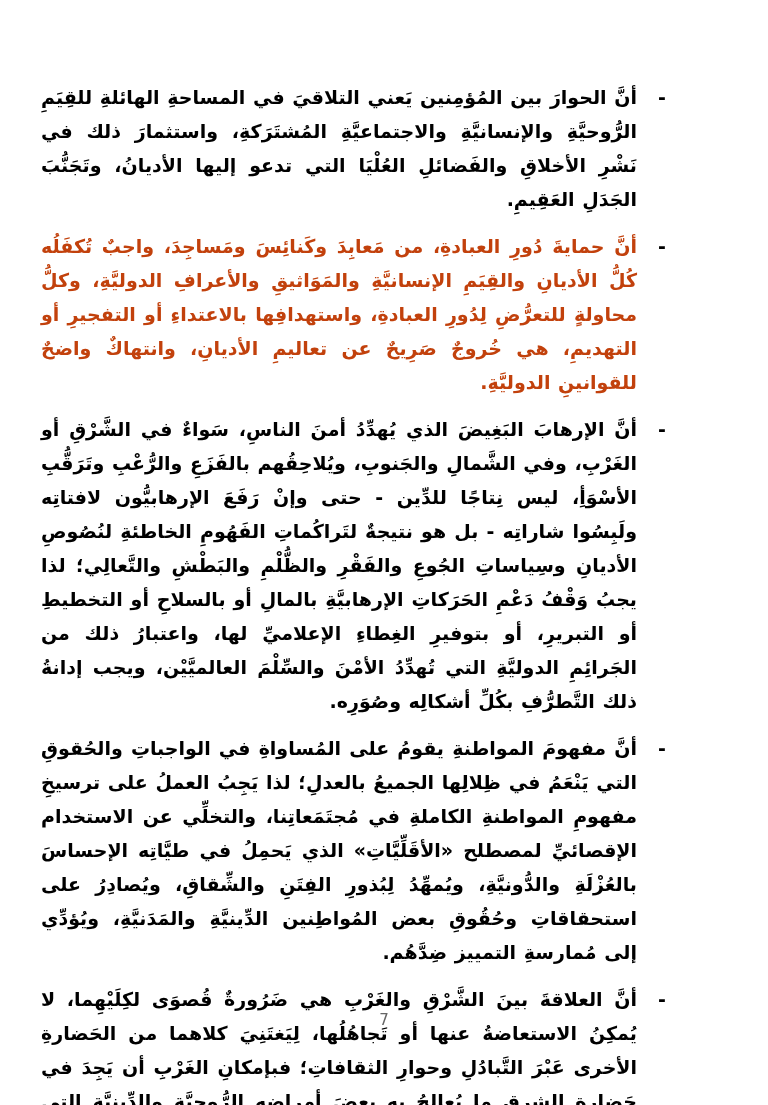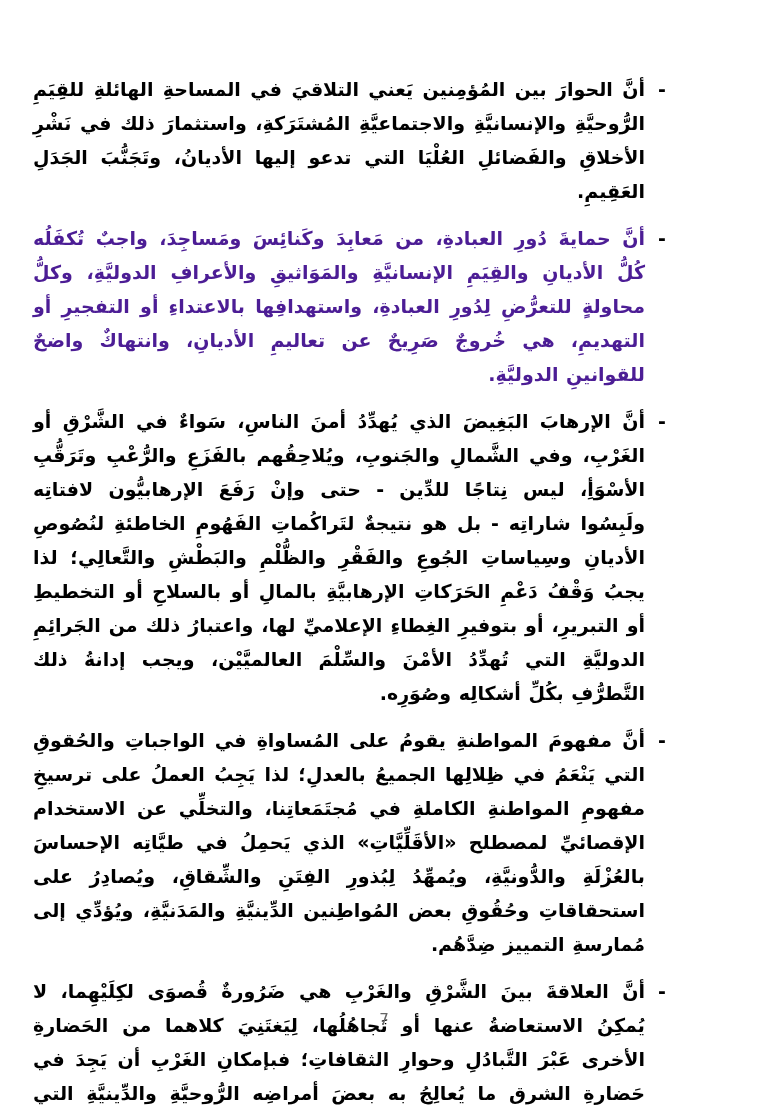--- a/index.html
+++ b/index.html
@@ -29,21 +29,21 @@
   .dash {
     position: absolute;
     right: -21px;
     top: 0;
     font-weight: bold;
     font-size: 19px;
     line-height: 34px;
     color: #000;
   }
   .para {
-    margin: 0;
+    margin: 8px;
     font-weight: bold;
     font-size: 19px;
     line-height: 34px;
     color: #000;
     text-align: justify;
     text-justify: inter-word;
     word-spacing: 1px;
   }
   .page-number {
     position: absolute;
@@ -63,21 +63,21 @@
 <div class="page" style="background: rgb(255, 255, 255);">
   <div class="content">
 
     <div class="bullet-item">
       <span class="dash" style="color: rgb(0, 0, 0);">-</span>
       <p class="para" style="color: rgb(0, 0, 0);">أنَّ الحوارَ بين المُؤمِنين يَعني التلاقيَ في المساحةِ الهائلةِ للقِيَمِ الرُّوحيَّةِ والإنسانيَّةِ والاجتماعيَّةِ المُشتَرَكةِ، واستثمارَ ذلك في نَشْرِ الأخلاقِ والفَضائلِ العُلْيَا التي تدعو إليها الأديانُ، وتَجَنُّبَ الجَدَلِ العَقِيمِ.</p>
     </div>
 
     <div class="bullet-item">
       <span class="dash" style="color: rgb(0, 0, 0);">-</span>
-      <p class="para" style="color: #4c1d95;">أنَّ حمايةَ دُورِ العبادةِ، من مَعابِدَ وكَنائِسَ ومَساجِدَ، واجبٌ تُكفَلُه كُلُّ الأديانِ والقِيَمِ الإنسانيَّةِ والمَوَاثيقِ والأعرافِ الدوليَّةِ، وكلُّ محاولةٍ للتعرُّضِ لِدُورِ العبادةِ، واستهدافِها بالاعتداءِ أو التفجيرِ أو التهديمِ، هي خُروجٌ صَرِيحٌ عن تعاليمِ الأديانِ، وانتهاكٌ واضحٌ للقوانينِ الدوليَّةِ.</p>
+      <p class="para" style="color: #c2410c;">أنَّ حمايةَ دُورِ العبادةِ، من مَعابِدَ وكَنائِسَ ومَساجِدَ، واجبٌ تُكفَلُه كُلُّ الأديانِ والقِيَمِ الإنسانيَّةِ والمَوَاثيقِ والأعرافِ الدوليَّةِ، وكلُّ محاولةٍ للتعرُّضِ لِدُورِ العبادةِ، واستهدافِها بالاعتداءِ أو التفجيرِ أو التهديمِ، هي خُروجٌ صَرِيحٌ عن تعاليمِ الأديانِ، وانتهاكٌ واضحٌ للقوانينِ الدوليَّةِ.</p>
     </div>
 
     <div class="bullet-item">
       <span class="dash" style="color: rgb(0, 0, 0);">-</span>
       <p class="para" style="color: rgb(0, 0, 0);">أنَّ الإرهابَ البَغِيضَ الذي يُهدِّدُ أمنَ الناسِ، سَواءٌ في الشَّرْقِ أو الغَرْبِ، وفي الشَّمالِ والجَنوبِ، ويُلاحِقُهم بالفَزَعِ والرُّعْبِ وتَرَقُّبِ الأسْوَأِ، ليس نِتاجًا للدِّين - حتى وإنْ رَفَعَ الإرهابيُّون لافتاتِه ولَبِسُوا شاراتِه - بل هو نتيجةٌ لتَراكُماتِ الفَهُومِ الخاطئةِ لنُصُوصِ الأديانِ وسِياساتِ الجُوعِ والفَقْرِ والظُّلْمِ والبَطْشِ والتَّعالِي؛ لذا يجبُ وَقْفُ دَعْمِ الحَرَكاتِ الإرهابيَّةِ بالمالِ أو بالسلاحِ أو التخطيطِ أو التبريرِ، أو بتوفيرِ الغِطاءِ الإعلاميِّ لها، واعتبارُ ذلك من الجَرائِمِ الدوليَّةِ التي تُهدِّدُ الأمْنَ والسِّلْمَ العالميَّيْن، ويجب إدانةُ ذلك التَّطرُّفِ بكُلِّ أشكالِه وصُوَرِه.</p>
     </div>
 
     <div class="bullet-item">
       <span class="dash" style="color: rgb(0, 0, 0);">-</span>
       <p class="para" style="color: rgb(0, 0, 0);">أنَّ مفهومَ المواطنةِ يقومُ على المُساواةِ في الواجباتِ والحُقوقِ التي يَنْعَمُ في ظِلالِها الجميعُ بالعدلِ؛ لذا يَجِبُ العملُ على ترسيخِ مفهومِ المواطنةِ الكاملةِ في مُجتَمَعاتِنا، والتخلِّي عن الاستخدام الإقصائيِّ لمصطلح «الأقَلِّيَّاتِ» الذي يَحمِلُ في طيَّاتِه الإحساسَ بالعُزْلَةِ والدُّونيَّةِ، ويُمهِّدُ لِبُذورِ الفِتَنِ والشِّقاقِ، ويُصادِرُ على استحقاقاتِ وحُقُوقِ بعض المُواطِنين الدِّينيَّةِ والمَدَنيَّةِ، ويُؤدِّي إلى مُمارسةِ التمييز ضِدَّهُم.</p>

